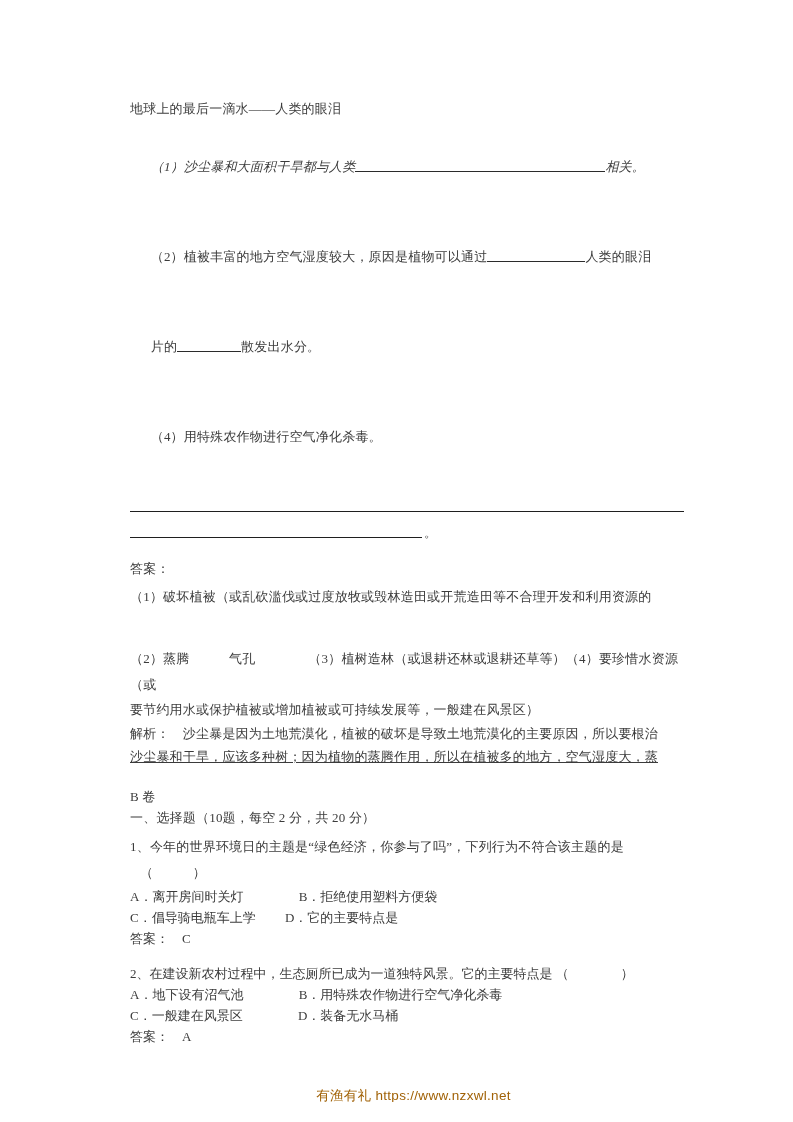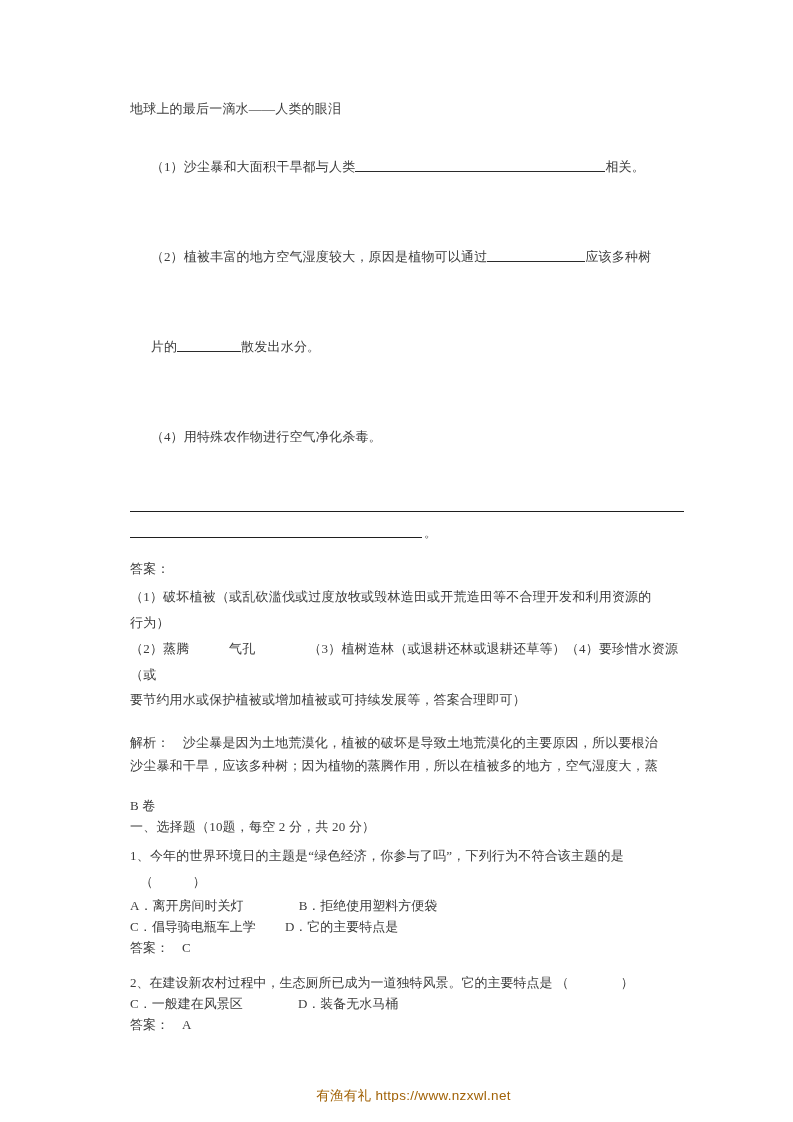--- a/index.html
+++ b/index.html
@@ -91,26 +91,26 @@
 </style>
 </head>
 <body>
 
 <div class="page">
 
   <div class="content">
 
     <div class="line">地球上的最后一滴水——人类的眼泪</div>
 
-    <div class="line" style="line-height:30px;">
+    <div class="line" style="line-height:30px;font-style:italic;">
       <span>（1）</span><span>沙尘暴和大面积干旱都与人类</span><span class="blank" style="width:250px;"></span><span>相关。</span>
     </div>
 
     <div class="line" style="line-height:30px;">
-      <span>（2）</span><span>植被丰富的地方空气湿度较大，原因是植物可以通过</span><span class="blank" style="width:98px;"></span><span>应该多种树</span>
+      <span>（2）</span><span>植被丰富的地方空气湿度较大，原因是植物可以通过</span><span class="blank" style="width:98px;"></span><span>人类的眼泪</span>
     </div>
     <div class="line" style="line-height:30px;">
       <span>片的</span><span class="blank" style="width:64px;"></span><span>散发出水分。</span>
     </div>
 
 
     <div class="line" style="line-height:30px;">
       <span>（4）</span><span>用特殊农作物进行空气净化杀毒。</span>
     </div>
 
@@ -122,43 +122,43 @@
     <div class="rule-row" style="height:26px;">
       <div class="rule" style="width:292px;"></div>
       <span class="tail" style="left:294px;">。</span>
     </div>
 
     <div class="line tight" style="line-height:22px;margin-top:16px;">答案：</div>
 
     <div class="gap-4"></div>
 
     <div class="line" style="line-height:26px;">（1）破坏植被（或乱砍滥伐或过度放牧或毁林造田或开荒造田等不合理开发和利用资源的</div>
-    <div class="line" style="line-height:26px;">行为）</div>
-    <div class="line" style="line-height:26px;">（2）蒸腾　　　气孔　　　　（3）植树造林（或退耕还林或退耕还草等）（4）要珍惜水资源（或</div>
-    <div class="line" style="line-height:24px;">要节约用水或保护植被或增加植被或可持续发展等，答案合理即可）</div>
+    <div class="line" style="line-height:26px;margin-top:36px;">（2）蒸腾　　　气孔　　　　（3）植树造林（或退耕还林或退耕还草等）（4）要珍惜水资源（或</div>
+    <div class="line" style="line-height:24px;">要节约用水或保护植被或增加植被或可持续发展等，一般建在风景区）</div>
 
-    <div class="line" style="line-height:23px;margin-top:19px;">解析：　沙尘暴是因为土地荒漠化，植被的破坏是导致土地荒漠化的主要原因，所以要根治</div>
-    <div class="line" style="line-height:23px;">沙尘暴和干旱，应该多种树；因为植物的蒸腾作用，所以在植被多的地方，空气湿度大，蒸</div>
+    <div class="line" style="line-height:23px;">解析：　沙尘暴是因为土地荒漠化，植被的破坏是导致土地荒漠化的主要原因，所以要根治</div>
+    <div class="line" style="line-height:23px;text-decoration:underline;">沙尘暴和干旱，应该多种树；因为植物的蒸腾作用，所以在植被多的地方，空气湿度大，蒸</div>
 
     <div class="gap-18"></div>
 
     <div class="line tight">B 卷</div>
     <div class="line tight">一、选择题（10题，每空 2 分，共 20 分）</div>
 
     <div class="gap-6"></div>
 
     <div class="line" style="line-height:26px;">1、今年的世界环境日的主题是“绿色经济，你参与了吗”，下列行为不符合该主题的是</div>
     <div class="line" style="line-height:26px;text-indent:10px;">（　　　）</div>
     <div class="opts">A．离开房间时关灯　　　　 B．拒绝使用塑料方便袋</div>
     <div class="opts">C．倡导骑电瓶车上学　　 D．它的主要特点是</div>
     <div class="opts">答案：　C</div>
 
     <div class="gap-14"></div>
 
     <div class="opts">2、在建设新农村过程中，生态厕所已成为一道独特风景。它的主要特点是 （　　　　）</div>
+    <div class="opts">A．地下设有沼气池　　　　 B．用特殊农作物进行空气净化杀毒</div>
     <div class="opts">C．一般建在风景区　　　　 D．装备无水马桶</div>
     <div class="opts">答案：　A</div>
 
   </div>
 
   <div class="footer">有渔有礼 https://www.nzxwl.net</div>
 
 </div>
 
 </body></html>

